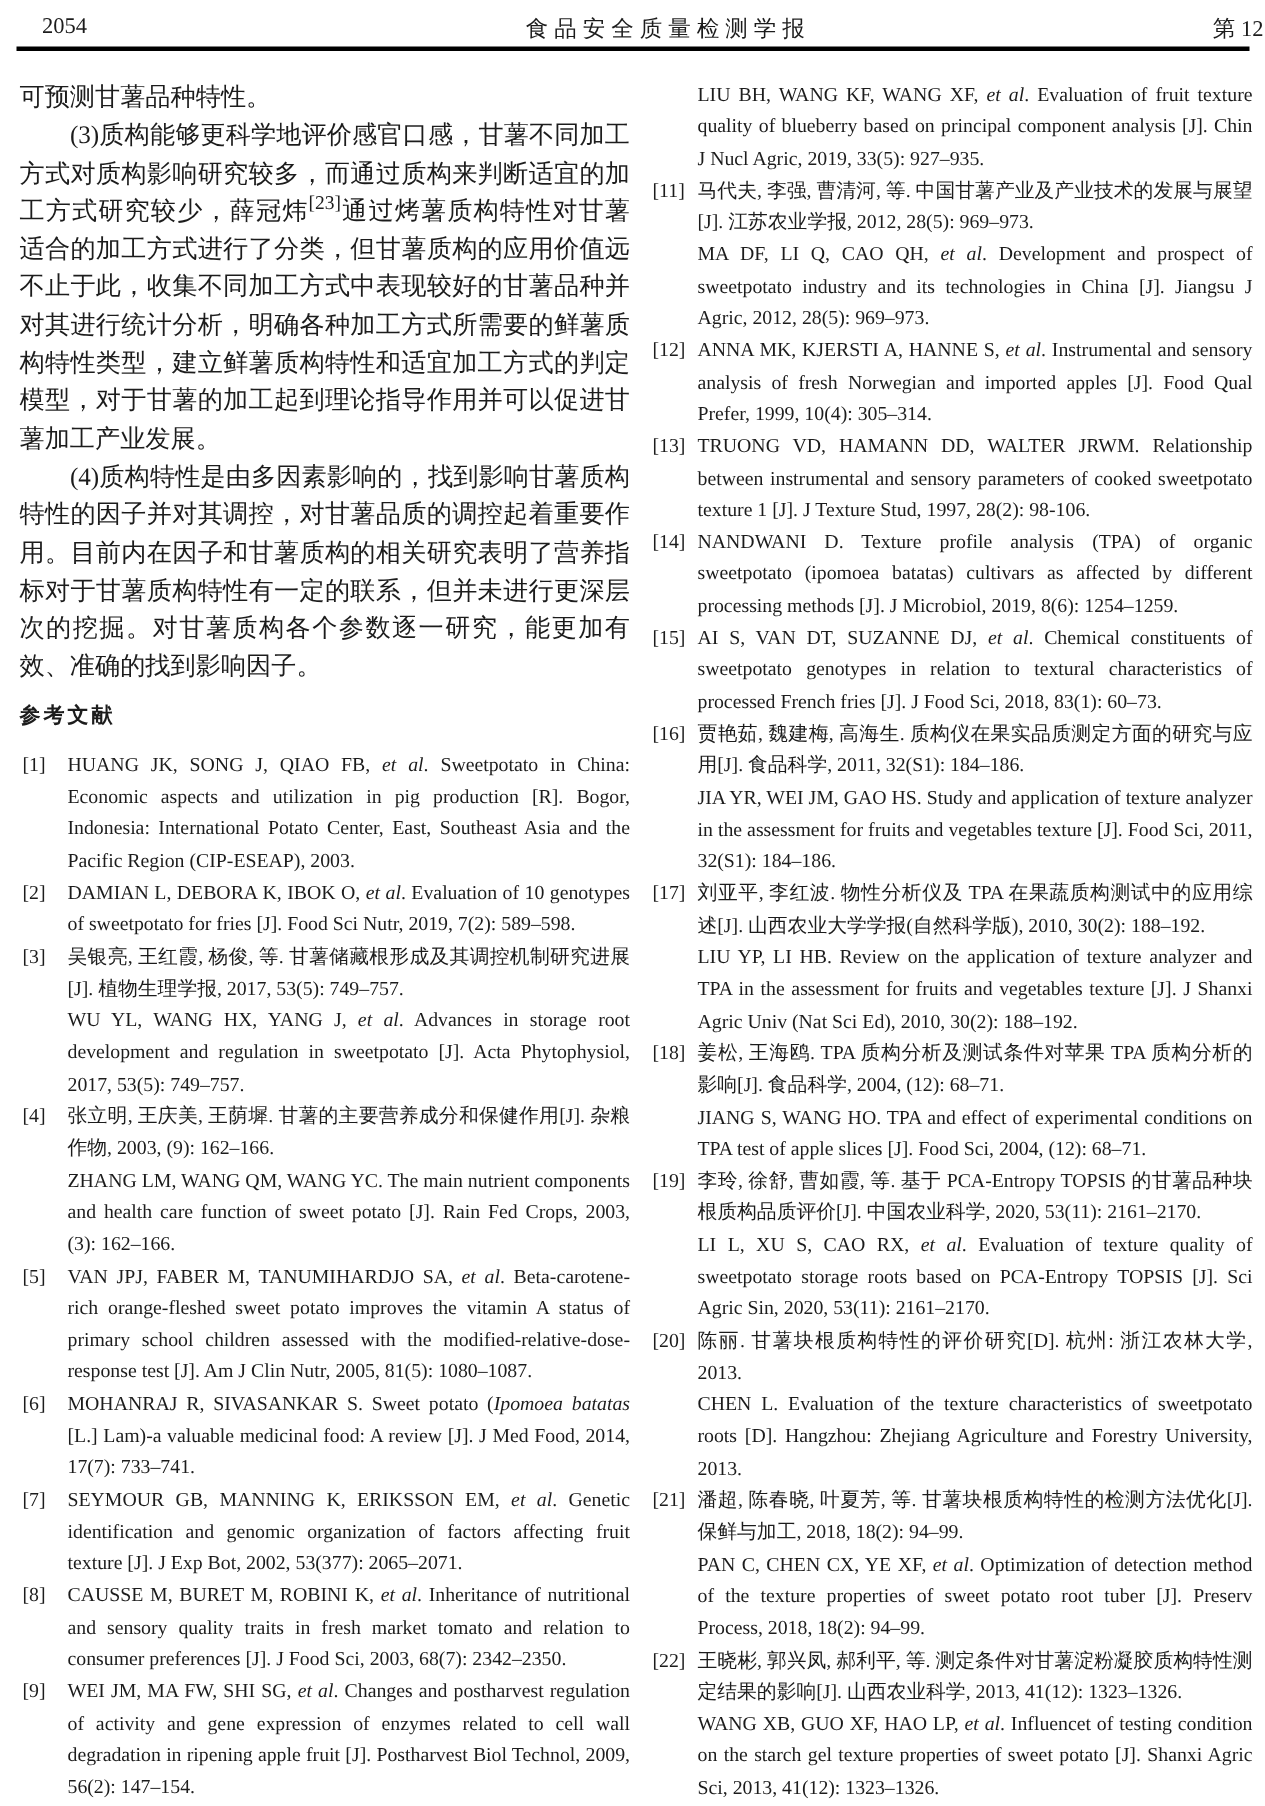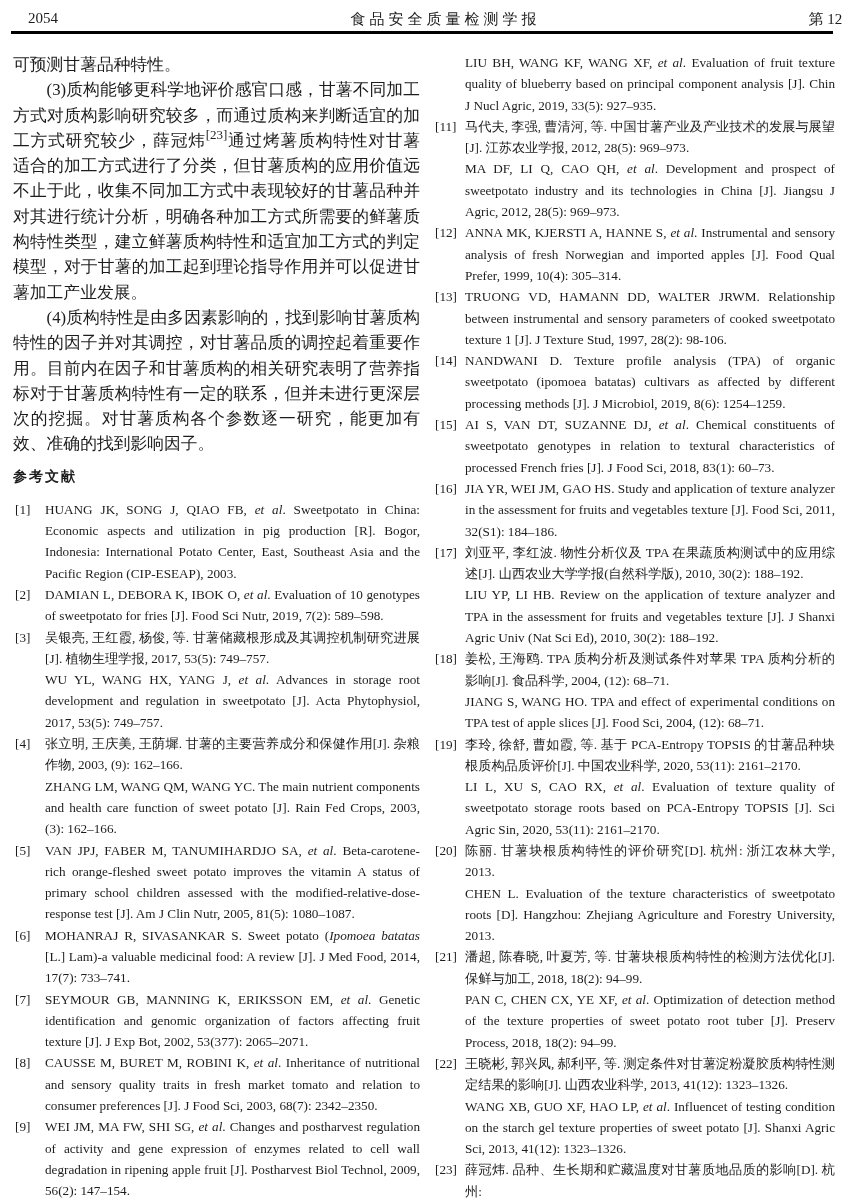--- a/index.html
+++ b/index.html
@@ -126,20 +126,21 @@
         <div class="ref-item">
           <span class="ref-num">[14]</span>
           <div class="ref-part">NANDWANI D. Texture profile analysis (TPA) of organic sweetpotato (ipomoea batatas) cultivars as affected by different processing methods [J]. J Microbiol, 2019, 8(6): 1254–1259.</div>
         </div>
         <div class="ref-item">
           <span class="ref-num">[15]</span>
           <div class="ref-part">AI S, VAN DT, SUZANNE DJ, <i>et al</i>. Chemical constituents of sweetpotato genotypes in relation to textural characteristics of processed French fries [J]. J Food Sci, 2018, 83(1): 60–73.</div>
         </div>
         <div class="ref-item">
           <span class="ref-num">[16]</span>
+          <div class="ref-part">贾艳茹, 魏建梅, 高海生. 质构仪在果实品质测定方面的研究与应用[J]. 食品科学, 2011, 32(S1): 184–186.</div>
           <div class="ref-part">JIA YR, WEI JM, GAO HS. Study and application of texture analyzer in the assessment for fruits and vegetables texture [J]. Food Sci, 2011, 32(S1): 184–186.</div>
         </div>
         <div class="ref-item">
           <span class="ref-num">[17]</span>
           <div class="ref-part">刘亚平, 李红波. 物性分析仪及 TPA 在果蔬质构测试中的应用综述[J]. 山西农业大学学报(自然科学版), 2010, 30(2): 188–192.</div>
           <div class="ref-part">LIU YP, LI HB. Review on the application of texture analyzer and TPA in the assessment for fruits and vegetables texture [J]. J Shanxi Agric Univ (Nat Sci Ed), 2010, 30(2): 188–192.</div>
         </div>
         <div class="ref-item">
           <span class="ref-num">[18]</span>
           <div class="ref-part">姜松, 王海鸥. TPA 质构分析及测试条件对苹果 TPA 质构分析的影响[J]. 食品科学, 2004, (12): 68–71.</div>

